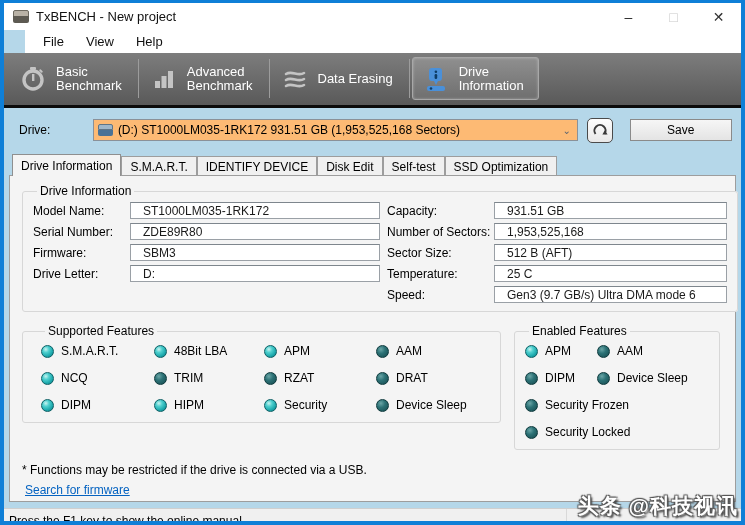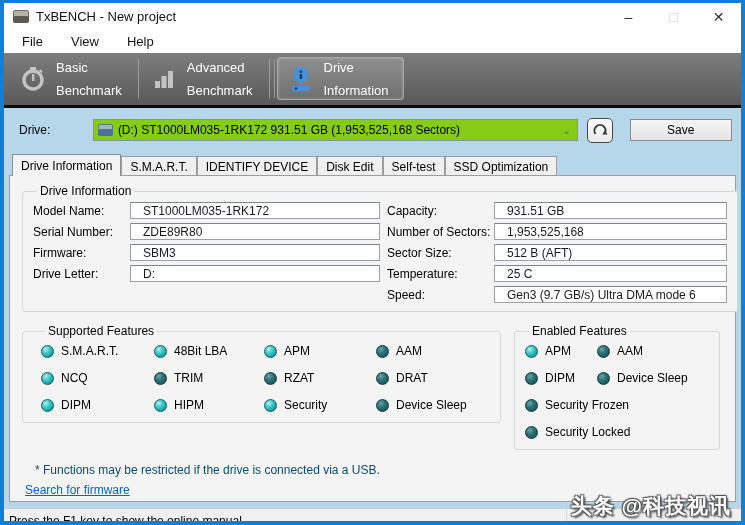--- a/index.html
+++ b/index.html
@@ -13,37 +13,37 @@
   .titlebar { height:27px; background:#ffffff; display:flex; align-items:center; padding-left:9px; flex:0 0 auto; }
   .app-icon { width:16px; height:13px; margin-right:7px; position:relative; }
   .app-icon .top { position:absolute; top:0; left:0; right:0; height:7px; background:#b9b2a6; border:1px solid #6e6a60; border-radius:2px 2px 0 0; }
   .app-icon .bot { position:absolute; bottom:0; left:0; right:0; height:7px; background:#5d5a52; border-radius:0 0 2px 2px; }
   .title-text { font-size:13px; color:#111; }
   .win-controls { margin-left:auto; display:flex; height:100%; }
   .win-btn { width:45px; display:flex; align-items:center; justify-content:center; font-size:14px; color:#333; }
   .win-btn.max { color:#c9c9c9; }
 
   
-  .menubar { height:23px; background:#ffffff; display:flex; align-items:center; padding-left:9px; gap:10px; flex:0 0 auto; }
+  .menubar { height:23px; background:#ffffff; display:flex; align-items:center; padding-left:9px; gap:4px; flex:0 0 auto;margin-left:21px; }
   .menu-item { padding:2px 9px; font-size:13px; color:#111; }
 
   
   .toolbar { height:55px; background:linear-gradient(#7d7d7d,#595959); border-bottom:3px solid #0b0b0b; display:flex; align-items:stretch; padding:4px 4px 5px 6px; flex:0 0 auto; }
-  .tool-btn { display:flex; align-items:center; gap:10px; padding:0 14px 0 10px; color:#ffffff; font-size:13px; line-height:23px; border-radius:3px; }
+  .tool-btn { display:flex; align-items:center; gap:10px; padding:0 14px 0 10px; color:#ffffff; font-size:13px; line-height:14px; border-radius:3px; }
   .tool-btn .lbl { white-space:pre-line; }
   .tool-sep { width:1px; background:#9c9c9c; margin:2px 2px; }
   .tool-btn.selected { background:linear-gradient(#8f8f8f,#6f6f6f); border:1px solid #a8a8a8; box-shadow:inset 0 0 3px rgba(255,255,255,.35); }
   .ticon { width:26px; height:26px; flex:0 0 auto; }
 
   
   .content { flex:1 1 auto; display:flex; flex-direction:column; padding:0 5px;justify-content:center; }
 
   .drive-row { display:flex; align-items:center; margin:10px 4px 0 5px; height:24px; }
   .drive-label { width:80px; padding-left:5px; color:#000; }
-  .combo { flex:0 0 485px; height:22px; background:#84cc16; border:1px solid #8a9199; display:flex; align-items:center; padding:0 4px; position:relative; }
+  .combo { flex:0 0 485px; height:22px; background:#fdba74; border:1px solid #8a9199; display:flex; align-items:center; padding:0 4px; position:relative; }
   .combo .dicon { width:15px; height:12px; margin-right:5px; position:relative; flex:0 0 auto; }
   .combo .dicon .t { position:absolute; top:0; left:0; right:0; height:6px; background:#9fb6c8; border:1px solid #5f7587; border-radius:2px 2px 0 0; }
   .combo .dicon .b { position:absolute; bottom:0; left:0; right:0; height:6px; background:#4a7296; border-radius:0 0 2px 2px; }
   .combo .ctext { white-space:nowrap; overflow:hidden; color:#000; }
   .combo .chev { margin-left:auto; color:#5a6470; font-size:10px; padding-right:2px; }
   .refresh-btn { width:26px; height:25px; margin-left:9px; border:1px solid #4a4a4a; border-radius:5px; background:linear-gradient(#fdfdfd,#e8e8e8); display:flex; align-items:center; justify-content:center; }
   .save-btn { margin-left:17px; width:104px; height:22px; border:1px solid #8a8a8a; background:linear-gradient(#f6f6f6,#e4e4e4); display:flex; align-items:center; justify-content:center; font-size:12px; color:#000; }
 
   
   .tabwrap { margin-top:12px; display:flex; flex-direction:column; flex:1 1 auto; }
@@ -72,29 +72,29 @@
   .feat { display:flex; align-items:center; gap:7px; }
   .feat .flab { color:#000; white-space:nowrap; }
   .led { width:13px; height:13px; border-radius:50%; flex:0 0 auto; }
   .led.on  { background:radial-gradient(circle at 35% 30%, #c8f2ef 0%, #4fd0cf 30%, #1da9ad 65%, #0e777d 100%); border:1px solid #0c6065; }
   .led.off { background:radial-gradient(circle at 35% 30%, #6aa5a6 0%, #2c7276 40%, #16494d 100%); border:1px solid #0e3a3d; }
 
   .fs-enabled { width:206px; margin-left:13px; padding:6px 6px 10px 10px; }
   .en-grid { display:grid; grid-template-columns:72px 1fr; row-gap:13px; }
   .en-grid .span2 { grid-column:1 / -1; }
 
-  .footnote { margin-top:13px; margin-left:13px; color:#0c4a6e; }
+  .footnote { margin-top:13px; margin-left:0; color:#000000; }
   .fw-link { margin-top:6px; margin-left:3px; color:#0563c1; text-decoration:underline; display:inline-block; width:max-content; }
 
   
   .statusbar { height:24px; background:#f0f0f0; border-top:1px solid #cfcfcf; display:flex; align-items:center; flex:0 0 auto; margin-top:6px; }
   .status-sec1 { width:563px; height:100%; border-right:1px solid #d9d9d9; display:flex; align-items:center; padding-left:5px; font-size:12px; color:#000; }
   .status-sec2 { flex:1; height:100%; }
 
-  .watermark { position:absolute; right:10px; bottom:1px; font-size:21px; font-weight:bold; color:#ffffff; letter-spacing:1px;
+  .watermark { position:absolute; right:3px; bottom:1px; font-size:21px; font-weight:bold; color:#ffffff; letter-spacing:1px;
                text-shadow:-1px -1px 1px #555, 1px -1px 1px #555, -1px 1px 1px #555, 2px 2px 2px #444; z-index:10; }
 </style>
 </head>
 <body>
 
 <div class="window">
 
   <div class="titlebar">
     <span class="app-icon">
         <span class="top"></span>
@@ -129,20 +129,28 @@
     <div class="tool-btn">
       <svg class="ticon" viewBox="0 0 26 26">
         <rect x="4" y="15" width="5" height="7" fill="#c4c4c4"></rect>
         <rect x="10.5" y="10" width="5" height="12" fill="#c4c4c4"></rect>
         <rect x="17" y="5" width="5" height="17" fill="#c4c4c4"></rect>
       </svg>
       <span class="lbl">Advanced
 Benchmark</span>
     </div>
     <div class="tool-sep"></div>
+    <div class="tool-btn">
+      <svg class="ticon" viewBox="0 0 26 26">
+        <path d="M4 8 C10 4, 16 11, 22 7" fill="none" stroke="#c4c4c4" stroke-width="2.6" stroke-linecap="round"></path>
+        <path d="M4 14 C10 10, 16 17, 22 13" fill="none" stroke="#c4c4c4" stroke-width="2.6" stroke-linecap="round"></path>
+        <path d="M4 20 C10 16, 16 23, 22 19" fill="none" stroke="#c4c4c4" stroke-width="2.6" stroke-linecap="round"></path>
+      </svg>
+      <span class="lbl">Data Erasing</span>
+    </div>
     <div class="tool-sep"></div>
     <div class="tool-btn selected">
       <svg class="ticon" viewBox="0 0 26 26">
         <rect x="6" y="2" width="13" height="13" rx="3" fill="#4a90d9"></rect>
         <path d="M11 15 l2 4 l2 -4 z" fill="#4a90d9"></path>
         <rect x="11.6" y="4.5" width="2.6" height="2.6" rx="1.3" fill="#0d3c66"></rect>
         <rect x="11.6" y="8" width="2.6" height="5" rx="1.2" fill="#0d3c66"></rect>
         <rect x="4" y="20" width="18" height="5" rx="2" fill="#4a90d9"></rect>
         <circle cx="8" cy="22.5" r="1.3" fill="#0d3c66"></circle>
       </svg>

